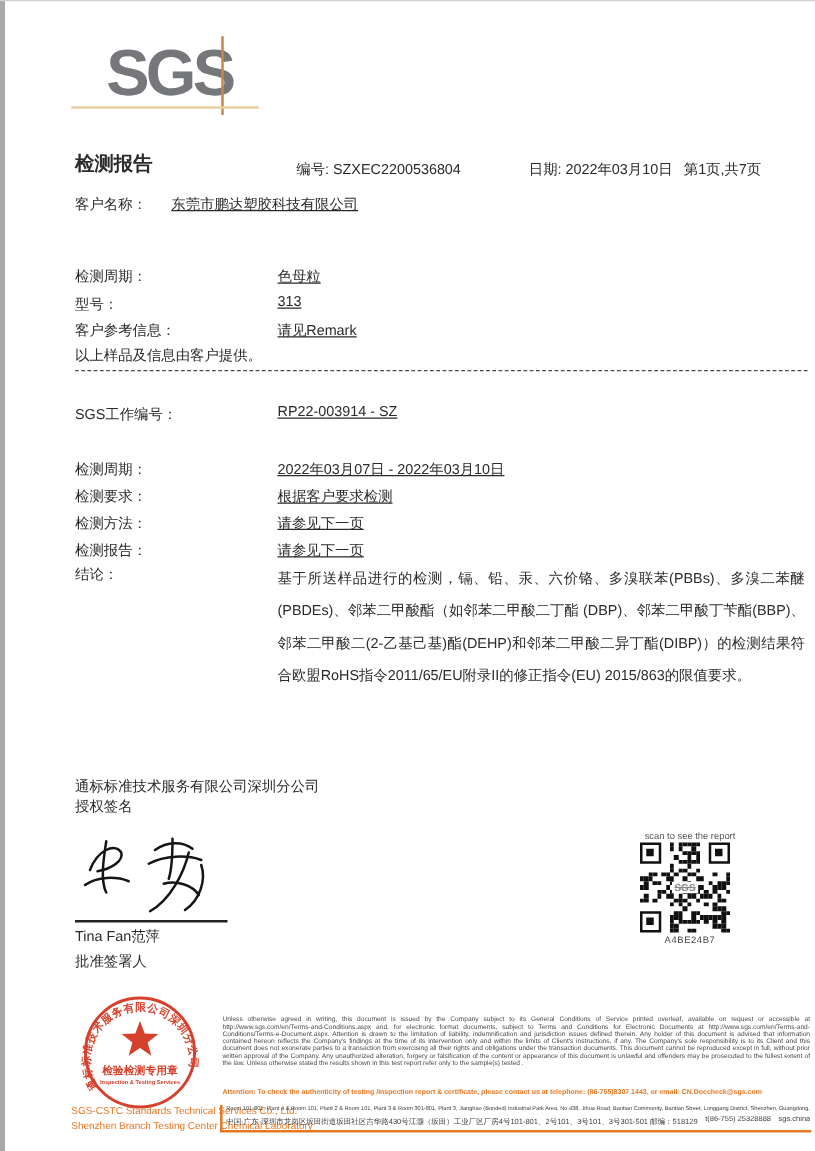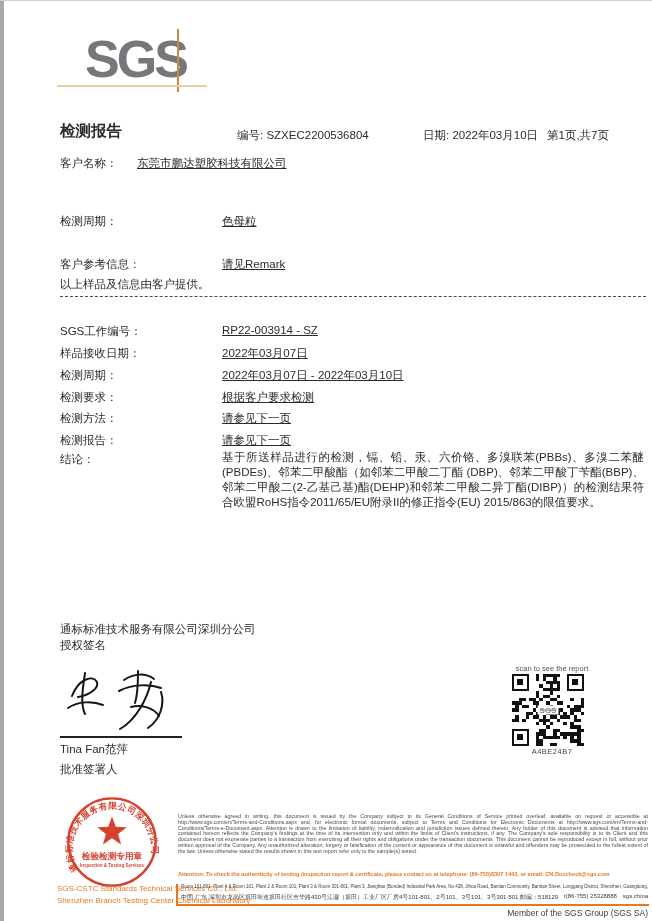--- a/index.html
+++ b/index.html
@@ -23,21 +23,21 @@
 
   
   .row{position:absolute;left:60px;width:588px;font-size:11.5px;white-space:nowrap;}
   .row .lbl{display:inline-block;}
   .row .val{position:absolute;left:77px;text-decoration:underline;}
   .row.wide .val{left:162px;}
   .plain{position:absolute;left:60px;font-size:11.5px;white-space:nowrap;}
   .dash-sep{position:absolute;left:60px;top:296px;width:586px;border-top:1.3px dashed #4a4a4a;}
 
   .conclusion{position:absolute;left:222px;top:450px;width:422px;font-size:11.5px;
-    line-height:15px;white-space:normal;text-align:justify;}
+    line-height:26px;white-space:normal;text-align:justify;}
 
   
   .sig-svg{position:absolute;left:62px;top:668px;}
   .sig-line{position:absolute;left:60px;top:736px;width:122px;height:2px;background:#222;}
 
   
   .qr-caption{position:absolute;left:492px;top:664px;width:120px;text-align:center;
     font-size:7.5px;color:#555;}
   .qr-box{position:absolute;left:512px;top:674px;width:72px;height:72px;background:#fff;}
   .qr-grid{position:absolute;inset:0;display:grid;
@@ -90,34 +90,34 @@
 
   <div class="row" style="top:156px">
     <span class="lbl">客户名称：</span>
     <span class="val">东莞市鹏达塑胶科技有限公司</span>
   </div>
 
   <div class="row wide" style="top:214px">
     <span class="lbl">检测周期：</span>
     <span class="val">色母粒</span>
   </div>
+  <div class="row wide" style="top:236px">
+    <span class="lbl">型号：</span>
+    <span class="val">313</span>
+  </div>
   <div class="row wide" style="top:257px">
     <span class="lbl">客户参考信息：</span>
     <span class="val">请见Remark</span>
   </div>
   <div class="plain" style="top:277px">以上样品及信息由客户提供。</div>
   <div class="dash-sep"></div>
 
   <div class="row wide" style="top:324px">
     <span class="lbl">SGS工作编号：</span>
     <span class="val">RP22-003914 - SZ</span>
-  </div>
-  <div class="row wide" style="top:346px">
-    <span class="lbl">样品接收日期：</span>
-    <span class="val">2022年03月07日</span>
   </div>
   <div class="row wide" style="top:368px">
     <span class="lbl">检测周期：</span>
     <span class="val">2022年03月07日 - 2022年03月10日</span>
   </div>
   <div class="row wide" style="top:390px">
     <span class="lbl">检测要求：</span>
     <span class="val">根据客户要求检测</span>
   </div>
   <div class="row wide" style="top:411px">
@@ -623,14 +623,13 @@
     <span>Room 101-801, Plant 4 &amp; Room 101, Plant 2 &amp; Room 101, Plant 3 &amp; Room 301-801, Plant 3, Jianghao (Bonded) Industrial Park Area, No.438, Jihua Road, Bantian Community, Bantian Street, Longgang District, Shenzhen, Guangdong, China 518129</span>
 
   </div>
   <div class="addr cn">
     <span>中国·广东·深圳市龙岗区坂田街道坂田社区吉华路430号江灏（坂田）工业厂区厂房4号101-801、2号101、3号101、3号301-501 邮编：518129</span>
     <span class="rt">t(86-755) 25328888</span>
     <span class="rt">sgs.china@sgs.com</span>
   </div>
   <div class="f-vline"></div>
   <div class="f-rule"></div>
-  <div class="member">Member of the SGS Group (SGS SA)</div>
 </div>
 
 </body></html>

